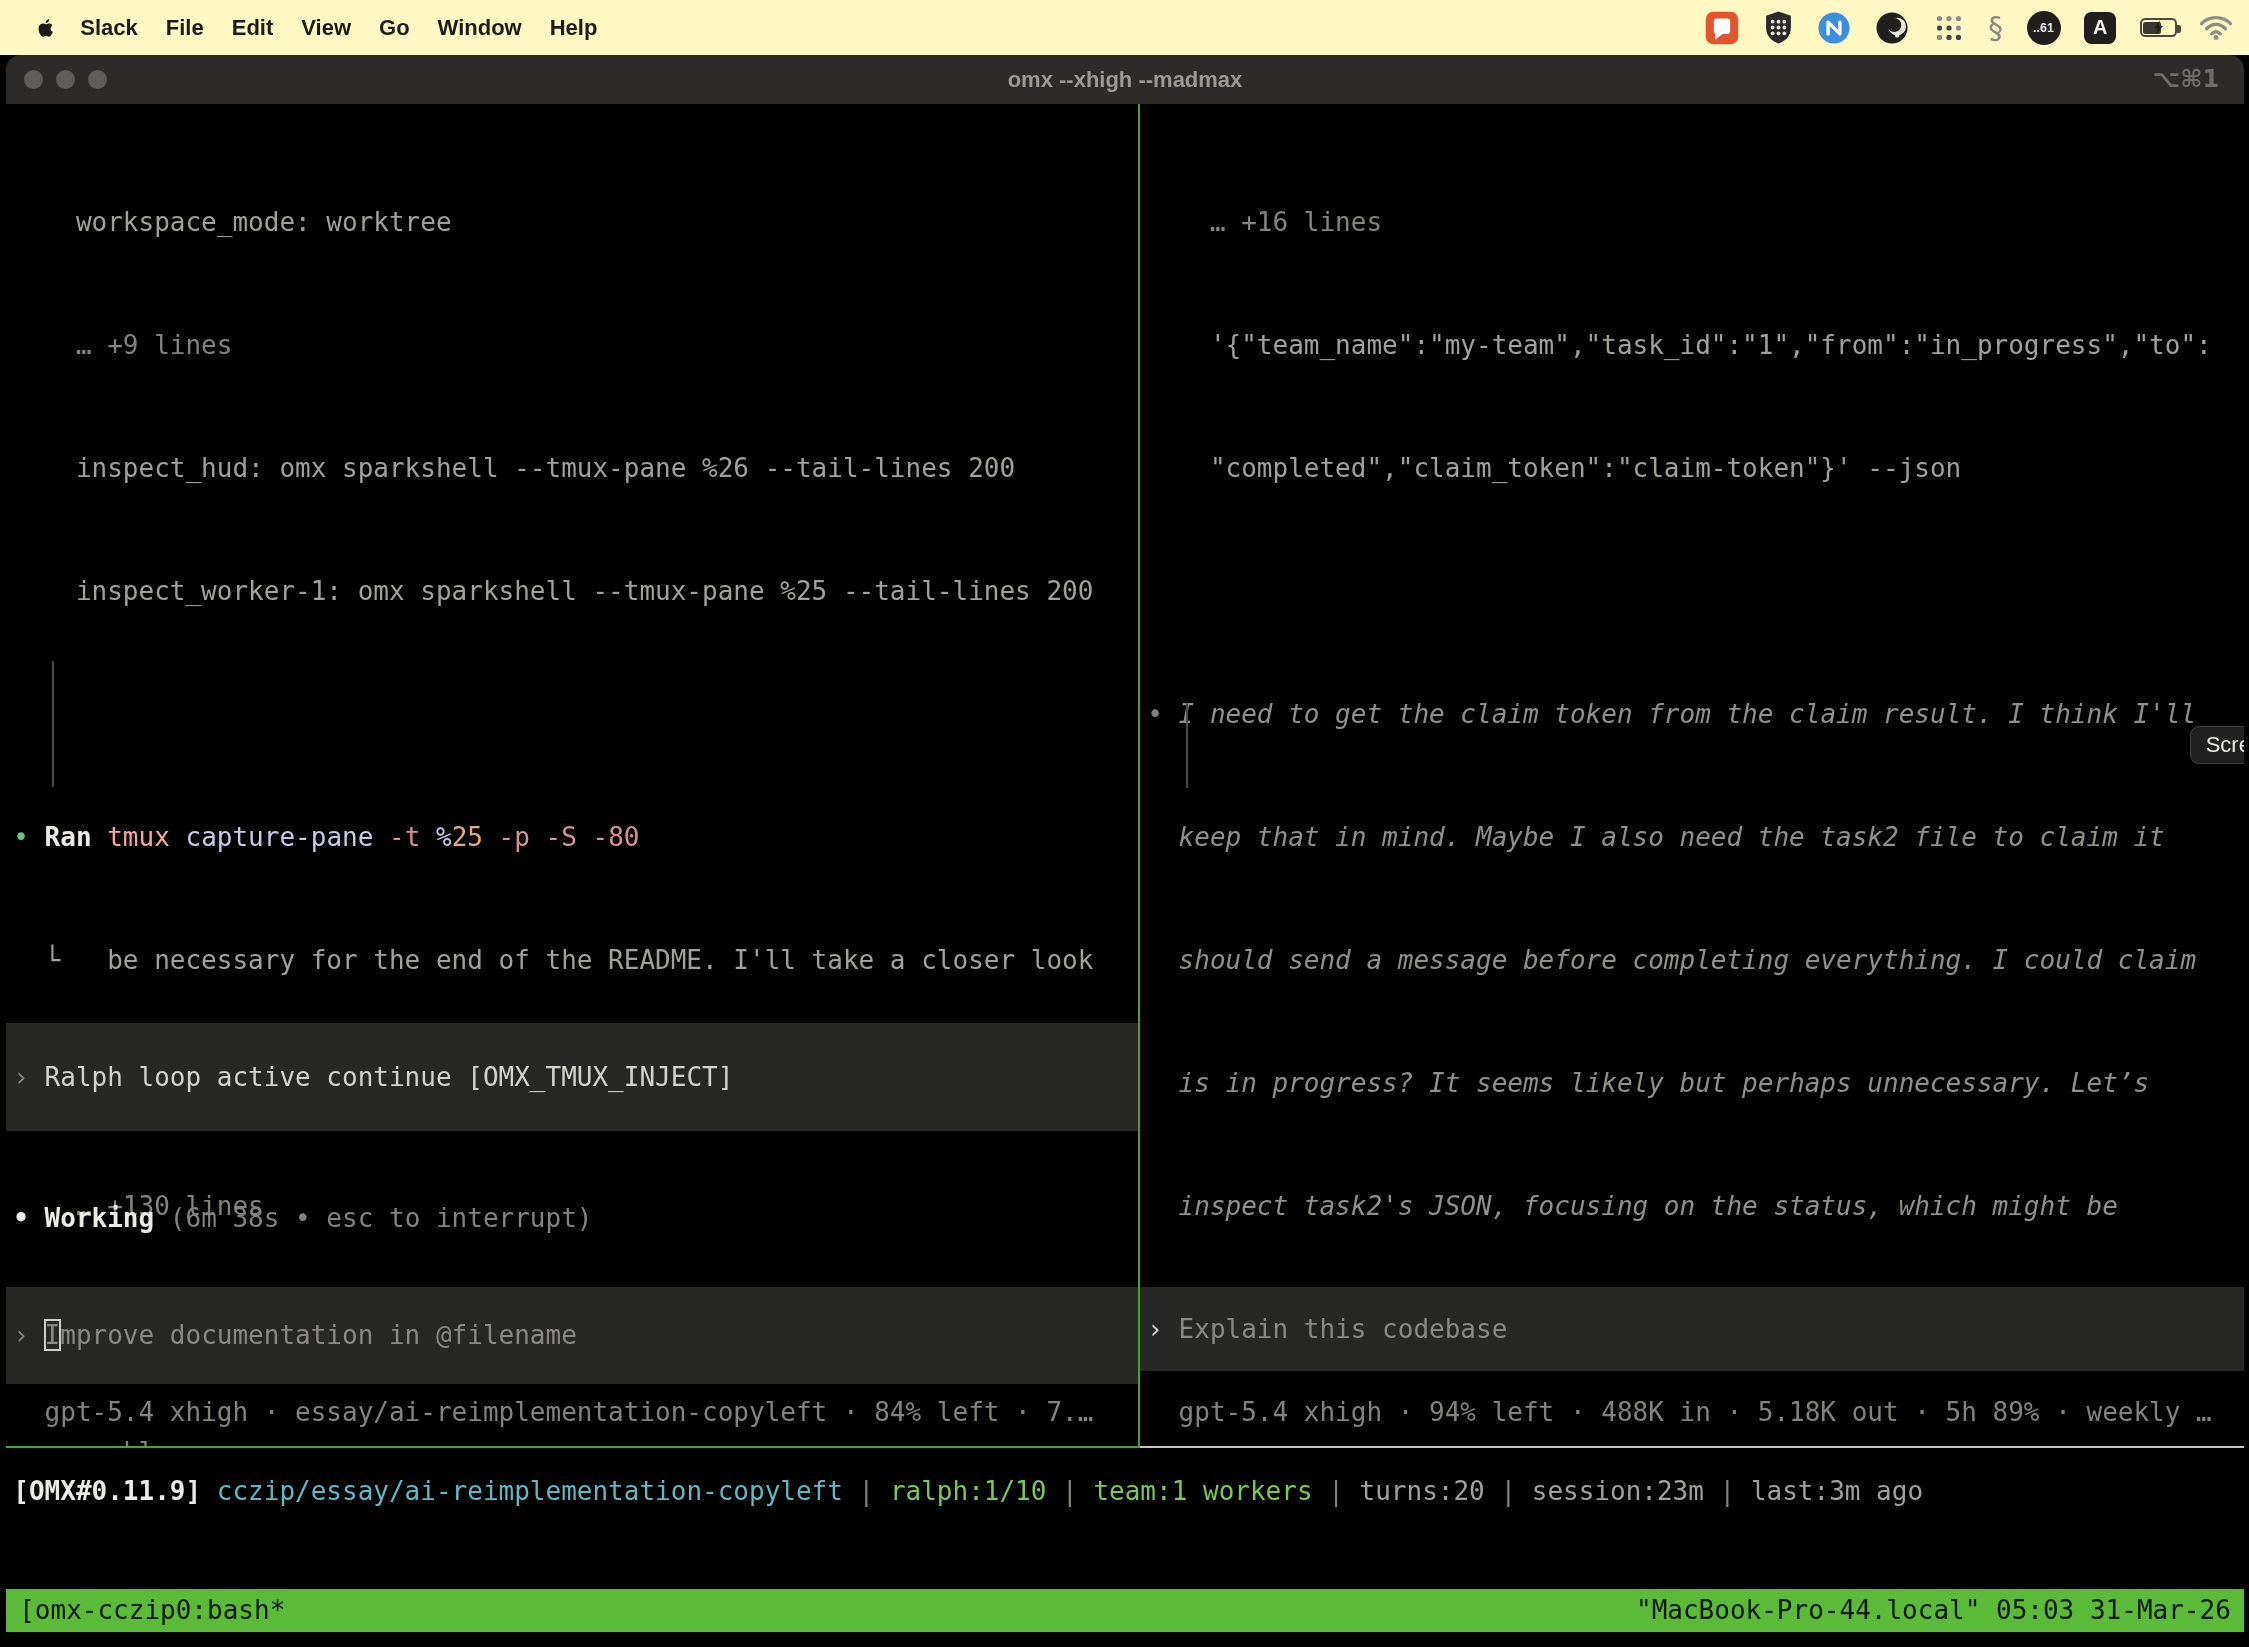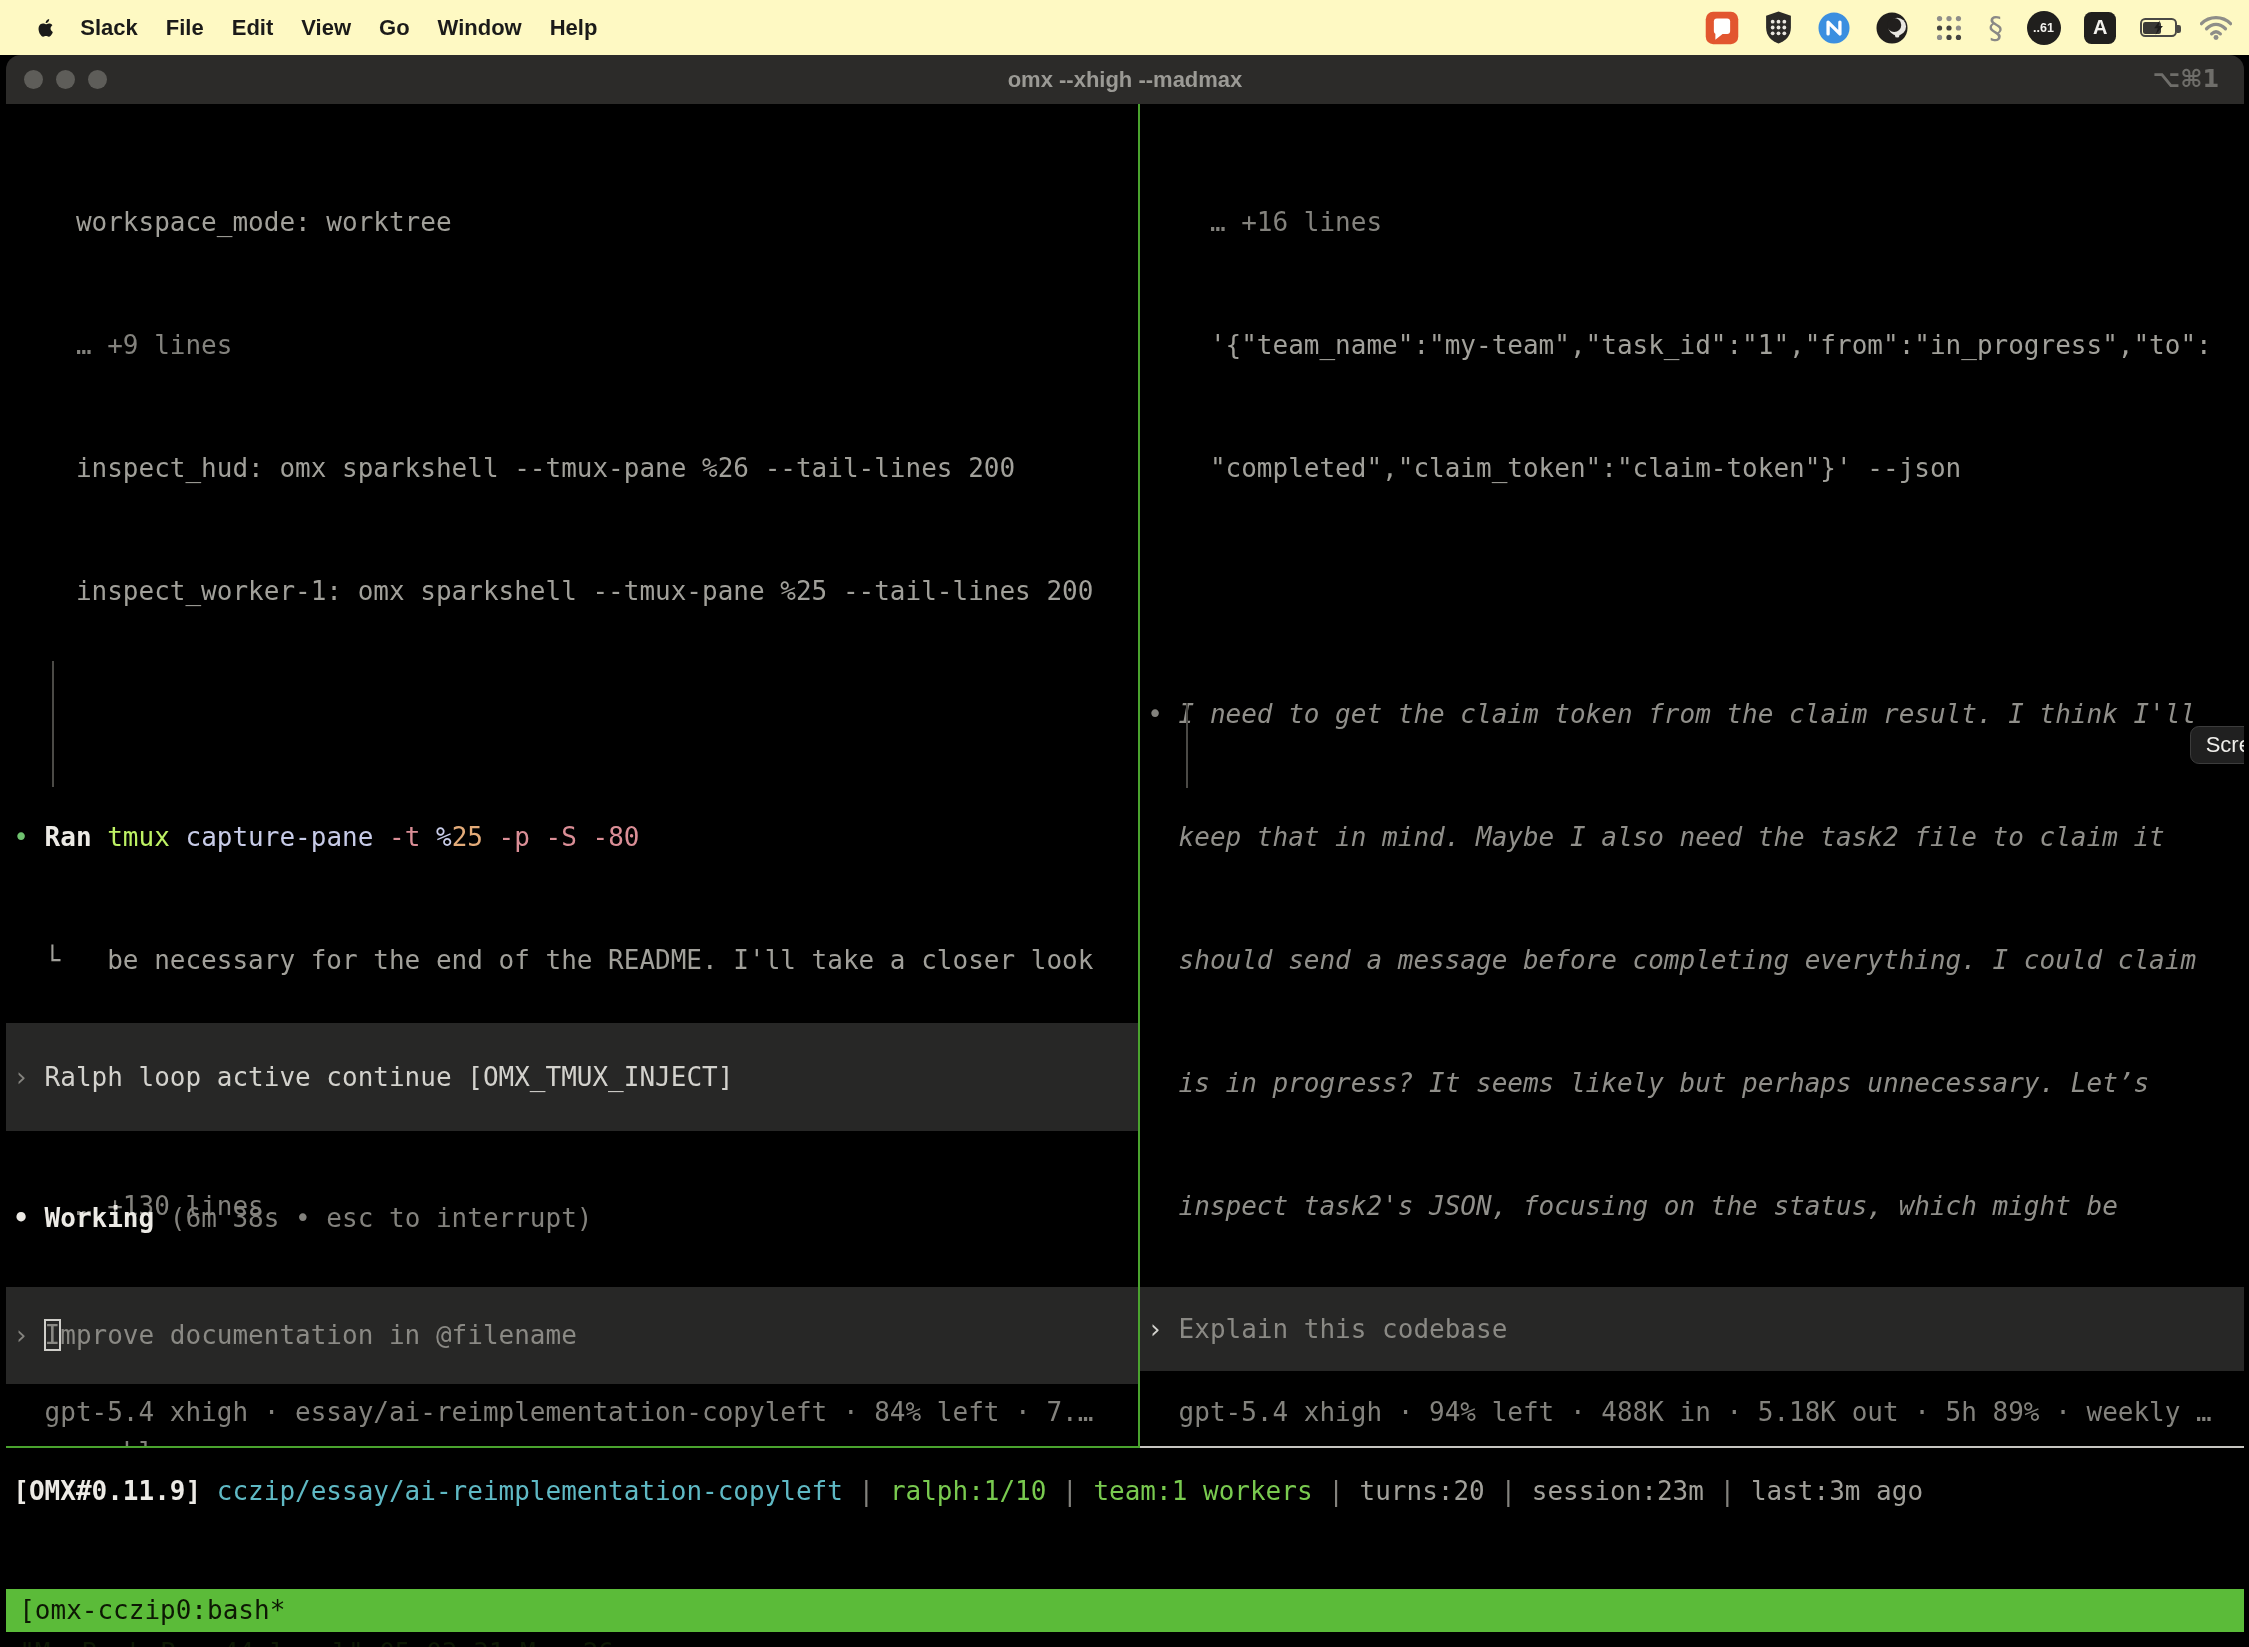--- a/index.html
+++ b/index.html
@@ -41,21 +41,21 @@
           font-family:"DejaVu Sans Mono", monospace; font-size:26px; line-height:41px; white-space:pre; }
   .pane { position:absolute; top:0; height:1342px; overflow:hidden; }
   .pane-left  { left:0; width:1132px; }
   .pane-right { left:1134px; right:0; }
   .flow { position:absolute; top:16px; left:0; right:0; }
   .line { height:41px; padding-left:7.4px; }
 
   .g   { color:#a1a09a; }
   .d   { color:#83827d; }
   .wb  { color:#eceae5; font-weight:bold; }
-  .blue{ color:#bef264; }
+  .blue{ color:#fca5a5; }
   .lav { color:#c7cbe7; }
   .pink{ color:#da8e96; }
   .orange{ color:#e3ab79; }
   .blt { color:#6fc26f; }
   .it  { color:#908f8a; font-style:italic; }
 
   .vrule { position:absolute; width:2.2px; background:#4b4a46; }
   .panel { position:absolute; left:0; right:0; background:#272726; display:flex; align-items:center; }
   .panel .line { width:100%; }
   .boxtxt { color:#d3d2cd; }
@@ -67,21 +67,21 @@
 
   .vdivider { position:absolute; left:1132px; top:0; width:2.2px; height:1344px; background:#4aa32e; }
   .hborder-l { position:absolute; left:0; width:1134px; top:1342px; height:2.2px; background:#4aa32e; }
   .hborder-r { position:absolute; left:1134px; right:0; top:1342px; height:2.2px; background:#c6c5c0; }
 
   .omxline { position:absolute; left:7.4px; right:0; top:1367px; height:41px; }
   .teal { color:#5fb9c4; }
   .lgrn { color:#79ca4f; }
 
   .tmuxbar { position:absolute; left:0; right:0; top:1485px; height:43px; background:#5bbb39;
-             color:#0d1804; display:flex; justify-content:space-between; padding:0 13.3px; line-height:43px;flex-direction:column; }
+             color:#0d1804; display:flex; justify-content:space-between; padding:0 13.3px; line-height:43px; }
 
   .tooltip { position:absolute; left:2184px; top:622px; width:81px; height:38px; background:#202020;
              border:1.5px solid #3c3c3c; border-radius:8.9px; color:#f0efeb; font-size:22px;
              font-family:"Liberation Sans", sans-serif; line-height:35px; padding-left:14.8px; white-space:nowrap; }
 </style>
 </head>
 <body>
 
 <div id="screen">
 

